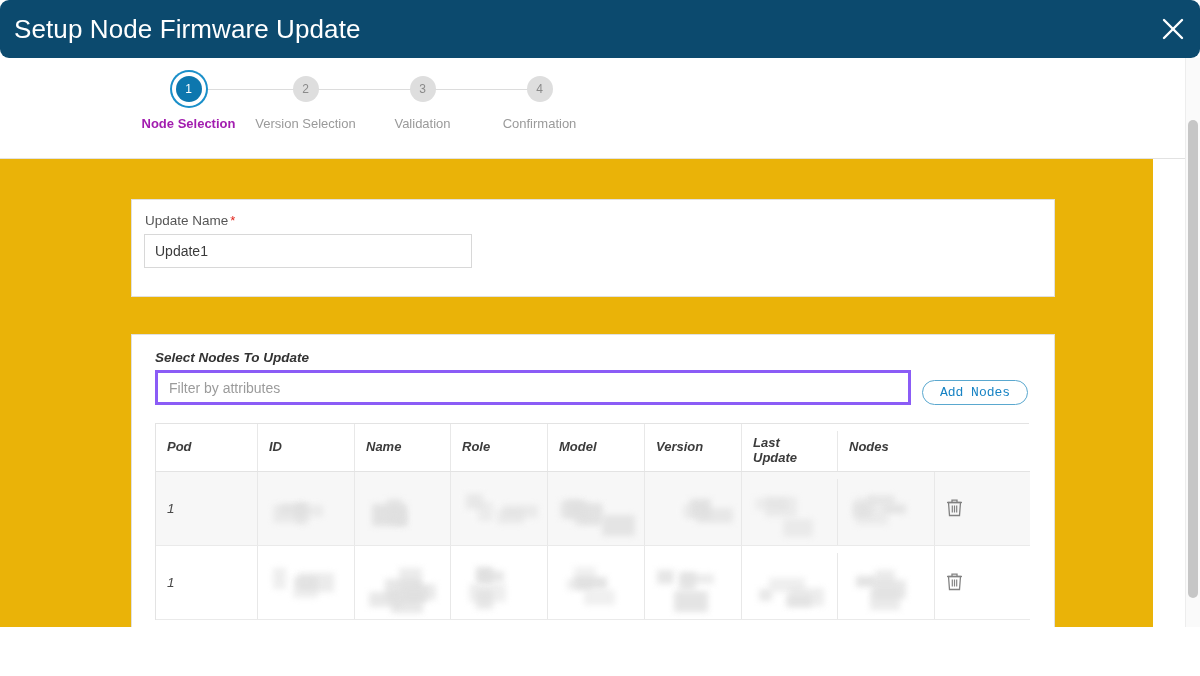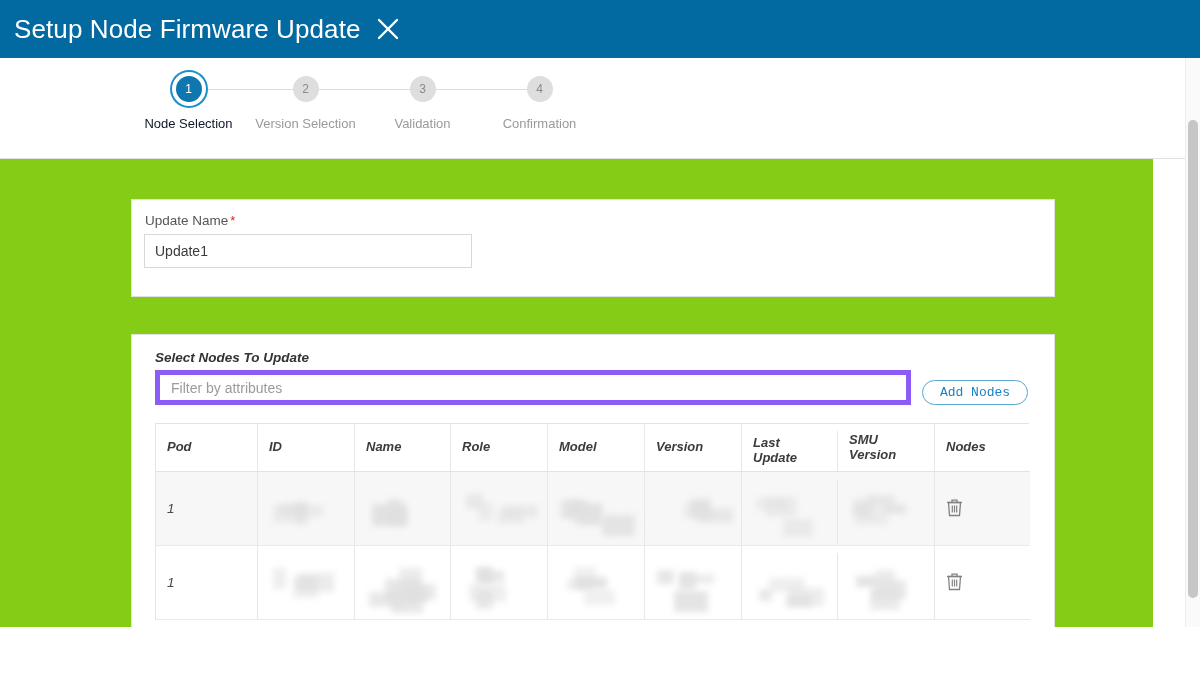--- a/index.html
+++ b/index.html
@@ -20,24 +20,25 @@
     overflow: hidden;
     background: #ffffff;
   }
 
   
   .titlebar {
     position: absolute;
     top: 0; left: 0;
     width: 1200px;
     height: 58px;
-    background: #0369a1;
+    background: #0c4a6e;
     display: flex;
     align-items: center;
-    justify-content: flex-start;
+    justify-content: space-between;
+    border-radius: 9px;
   }
   .titlebar-title {
     font-size: 26px;
     font-weight: 300;
     color: #ffffff;
     letter-spacing: 0.1px;
     padding-left: 14px;
     line-height: 1;
   }
   .close-btn {
@@ -92,41 +93,41 @@
     color: #ffffff;
     box-shadow: 0 0 0 4px #ffffff, 0 0 0 6px #1a8fc9;
   }
   .step-label {
     font-size: 13px;
     color: #9a9a9a;
     white-space: nowrap;
     line-height: 1;
   }
   .step.active .step-label {
-    color: #0f172a;
-    font-weight: normal;
+    color: #a21caf;
+    font-weight: bold;
   }
   .step-line {
     position: absolute;
     top: 13px;
     left: 50%;
     width: 117px;
     height: 1px;
     background: #dcdcdc;
     z-index: 1;
   }
   .step:last-child .step-line { display: none; }
 
   
   .content {
     position: absolute;
     top: 159px; left: 0;
     width: 1153px;
     height: 468px;
-    background: #84cc16;
+    background: #eab308;
     overflow: hidden;
   }
 
   .panel {
     position: absolute;
     left: 131px;
     width: 924px;
     background: #ffffff;
     border: 1px solid #e0e0e0;
   }
@@ -172,21 +173,21 @@
     color: #333;
     line-height: 1;
     font-style: italic;
   }
   .filter-input {
     position: absolute;
     left: 23px;
     top: 35px;
     width: 756px;
     height: 35px;
-    border: 5px solid #8b5cf6;
+    border: 3px solid #8b5cf6;
     background: #ffffff;
     font-family: "Liberation Sans", sans-serif;
     font-size: 14px;
     color: #3a3a3a;
     padding: 0 11px;
     outline: none;
   }
   .filter-input::placeholder { color: #9b9b9b; }
 
   .pill-btn {
@@ -365,21 +366,20 @@
 
       <div class="table">
         <div class="trow thead" id="table-head">
             <div class="tcell c-pod">Pod</div>
             <div class="tcell c-id">ID</div>
             <div class="tcell c-name">Name</div>
             <div class="tcell c-role">Role</div>
             <div class="tcell c-model">Model</div>
             <div class="tcell c-ver">Version</div>
             <div class="tcell c-last">Last Update</div>
-            <div class="tcell c-smu">SMU Version</div>
             <div class="tcell c-act">Nodes</div>
           </div>
         <div id="table-body">
             <div class="trow tbody-row alt">
               <div class="tcell c-pod">1</div>
               <div class="tcell c-id">
                 <div class="redact">
                   <i style="left: 11.223px; top: 21.5235px; width: 25.5805px; height: 11.3857px; opacity: 0.7;"></i>
                   <i style="left: 27.1133px; top: 20.6814px; width: 13.0425px; height: 20.5465px; opacity: 0.59;"></i>
                   <i style="left: 3.52276px; top: 22.9623px; width: 31.3126px; height: 17.8893px; opacity: 0.57;"></i>

